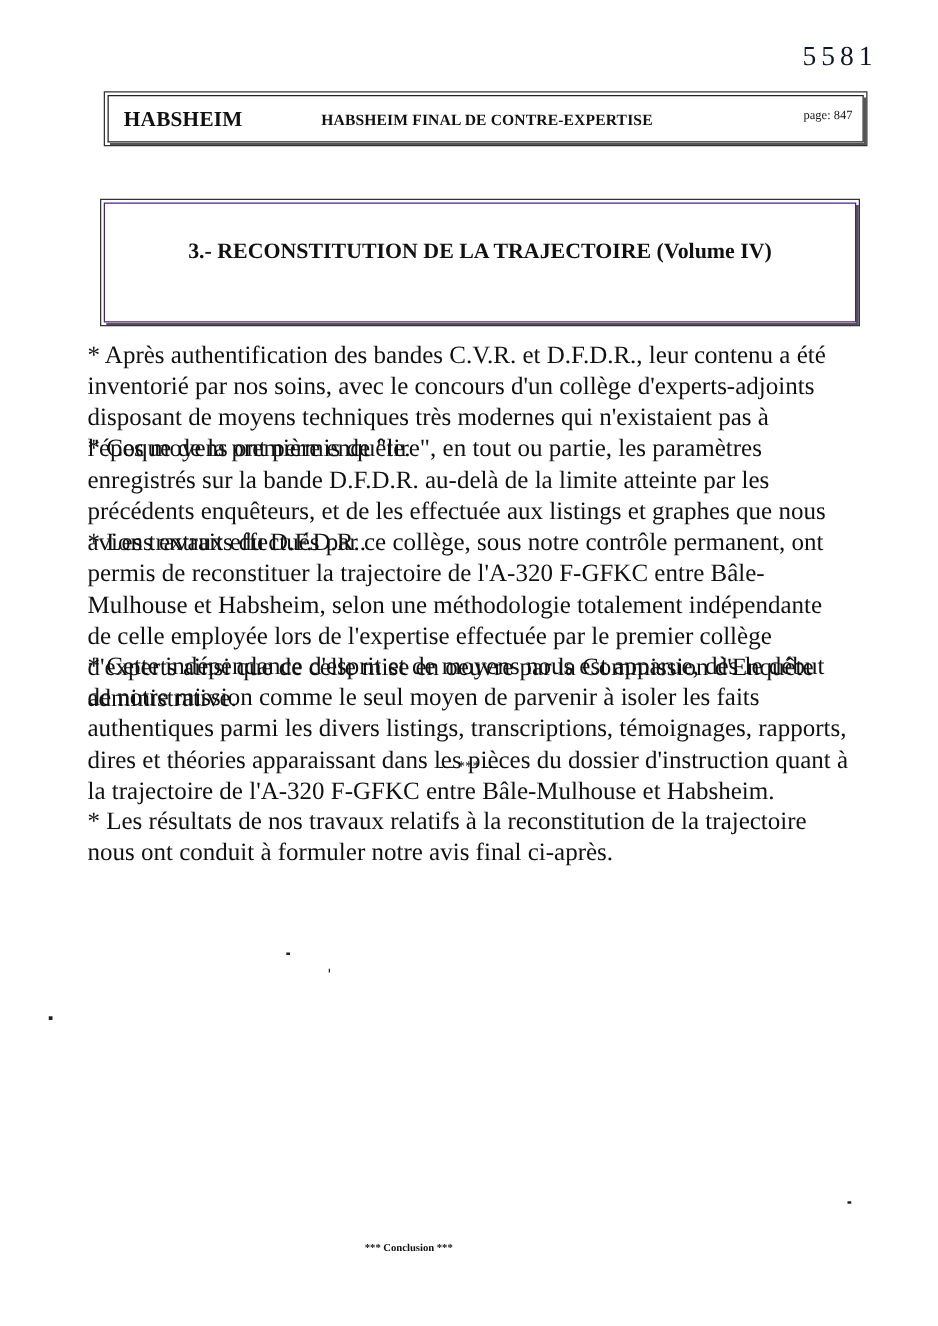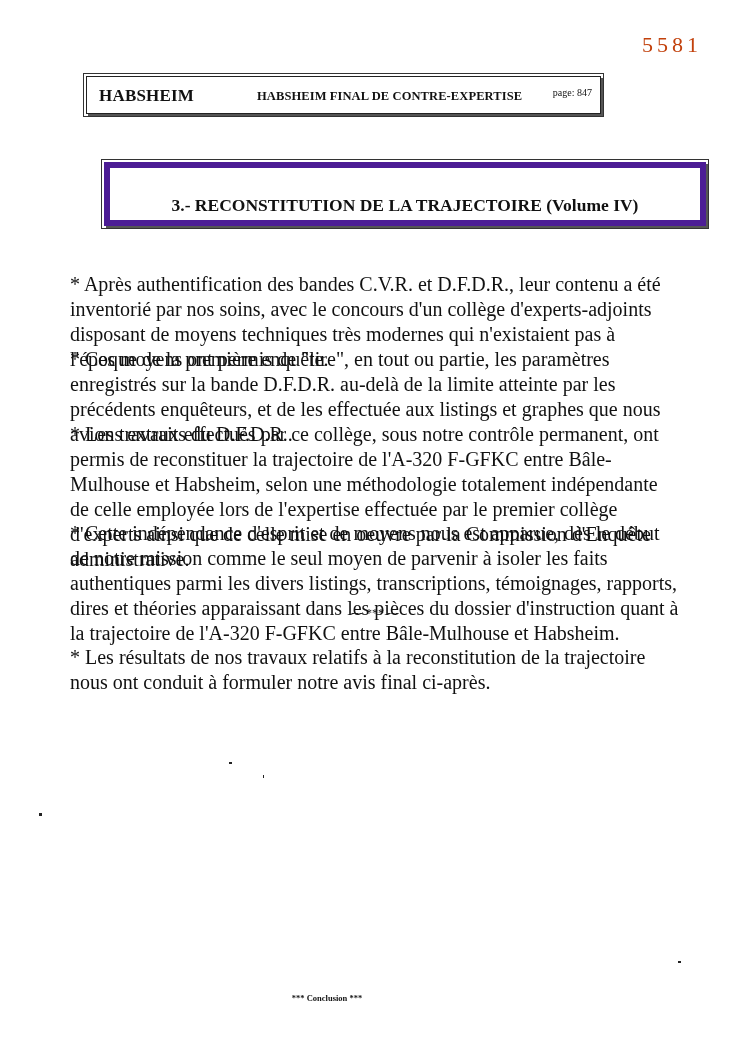--- a/index.html
+++ b/index.html
@@ -2,42 +2,42 @@
 <html><head>
   <meta charset="utf-8">
   <style>
     html, body { margin: 0; padding: 0; background: #ffffff; }
     body {
       width: 750px; height: 1061px; position: relative; overflow: hidden;
       font-family: "Liberation Serif", "DejaVu Serif", serif; color: #111111;
     }
     .doc-number {
       position: absolute; left: 642px; top: 32px;
-      font-family: "Liberation Serif", serif; font-size: 22px; letter-spacing: 4px; color: #c2410c;
+      font-family: "Liberation Serif", serif; font-size: 22px; letter-spacing: 4px; color: #0f172a;
     }
     .header-box {
-      position: absolute; left: 86px; top: 76px; width: 515px; height: 38px;
+      position: absolute; left: 86px; top: 76px; width: 605px; height: 38px;
       border: 1px solid #222; box-sizing: border-box;
       outline: 1px solid #333; outline-offset: 2px;
       box-shadow: 2px 2px 0 0 #555;
     }
     .header-brand {
       position: absolute; left: 12px; top: 9px;
       font-weight: bold; font-size: 17px; letter-spacing: 0.2px;
     }
     .header-title {
       position: absolute; left: 170px; top: 12px;
       font-size: 12.5px; font-weight: bold; letter-spacing: 0.1px;
     }
     .header-page {
       position: absolute; right: 8px; top: 10px; font-size: 10px;
     }
     .section-box {
-      position: absolute; left: 104px; top: 162px; width: 602px; height: 64px;
-      border: 6px solid #4c1d95; box-sizing: border-box;
+      position: absolute; left: 83px; top: 162px; width: 602px; height: 96px;
+      border: 1px solid #4c1d95; box-sizing: border-box;
       outline: 1px solid #333; outline-offset: 2px;
       box-shadow: 2px 2px 0 0 #555;
     }
     .section-title {
       position: absolute; left: 0; right: 0; top: 27px; text-align: center;
       font-weight: bold; font-size: 17.5px;
     }
     .para {
       position: absolute; left: 70px; width: 610px;
       font-size: 20px; line-height: 25px; margin: 0;

